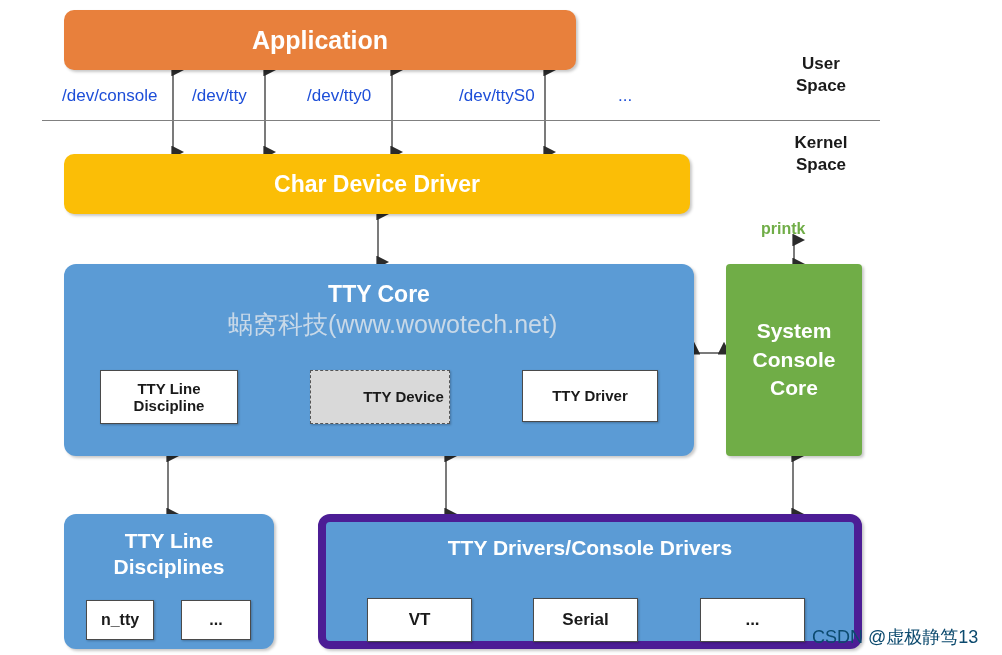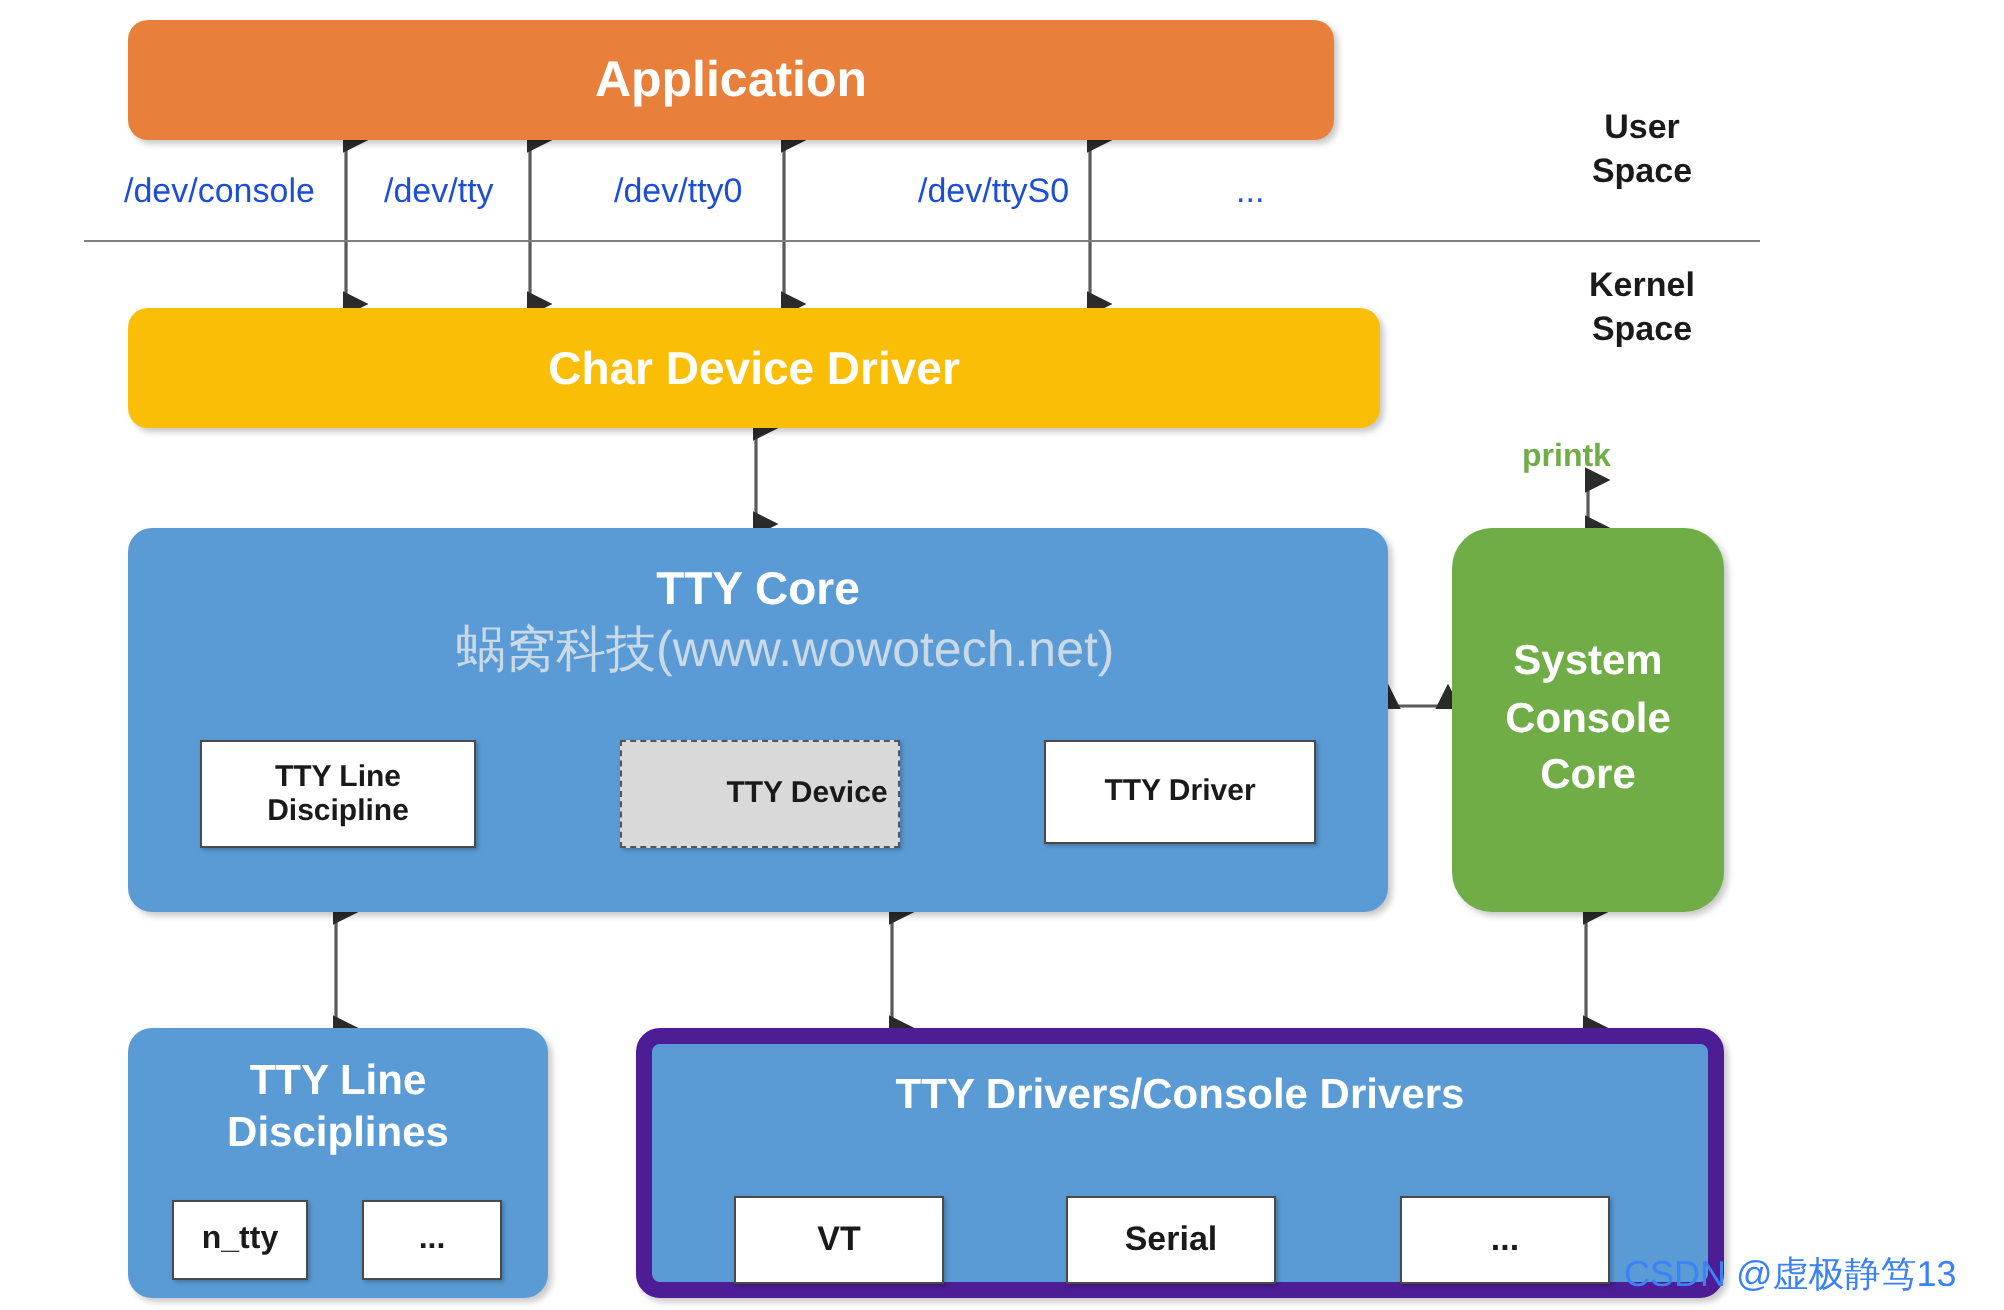--- a/index.html
+++ b/index.html
@@ -27,21 +27,21 @@
     align-items: center;
     justify-content: center;
     text-align: center;
     color: #ffffff;
     font-weight: bold;
     box-shadow: 2px 2px 3px rgba(0,0,0,0.22);
   }
   .box-orange { background: #E8803C; border-radius: 10px; }
   .box-yellow { background: #FBBE06; border-radius: 10px; }
   .box-blue   { background: #5B9BD5; border-radius: 12px; }
-  .box-green  { background: #70AD47; border-radius: 20px; }
+  .box-green  { background: #70AD47; border-radius: 4px; }
   .redline    { border: 8px solid #4c1d95; }
 
   .title-top {
     position: absolute;
     left: 0; right: 0;
     text-align: center;
     color: #ffffff;
     font-weight: bold;
   }
 
@@ -100,21 +100,21 @@
 
   .watermark-center {
     position: absolute;
     color: #C9D9E8;
     font-size: 25px;
     white-space: nowrap;
     font-family: "Liberation Sans", sans-serif;
   }
   .watermark-csdn {
     position: absolute;
-    color: #3b82f6;
+    color: #0c4a6e;
     font-size: 18px;
     white-space: nowrap;
     font-family: "Liberation Sans", sans-serif;
     text-align: right;
   }
 
   svg.arrows {
     position: absolute;
     left: 0; top: 0;
     width: 1002px;
@@ -152,21 +152,21 @@
       <line x1="446" y1="456" x2="446" y2="514"></line>
 
       <line x1="793" y1="456" x2="793" y2="514"></line>
     </g>
 
     <line x1="694" y1="353" x2="724" y2="353" stroke="#5a5a5a" stroke-width="1.6" marker-start="url(#arrowUp)" marker-end="url(#arrowEnd)"></line>
   </svg>
 
   <div class="divider" style="left:42px; top:120px; width:838px;"></div>
 
-  <div class="box box-orange" style="left:64px; top:10px; width:603px; height:60px; font-size:25px;">
+  <div class="box box-orange" style="left:64px; top:10px; width:512px; height:60px; font-size:25px;">
     <span>Application</span>
   </div>
 
   <div class="devlabel" style="left:62px; top:86px;">/dev/console</div>
   <div class="devlabel" style="left:192px; top:86px;">/dev/tty</div>
   <div class="devlabel" style="left:307px; top:86px;">/dev/tty0</div>
   <div class="devlabel" style="left:459px; top:86px;">/dev/ttyS0</div>
   <div class="devlabel" style="left:618px; top:86px;">...</div>
 
   <div class="spacelabel" style="left:760px; top:53px; width:122px;">User

